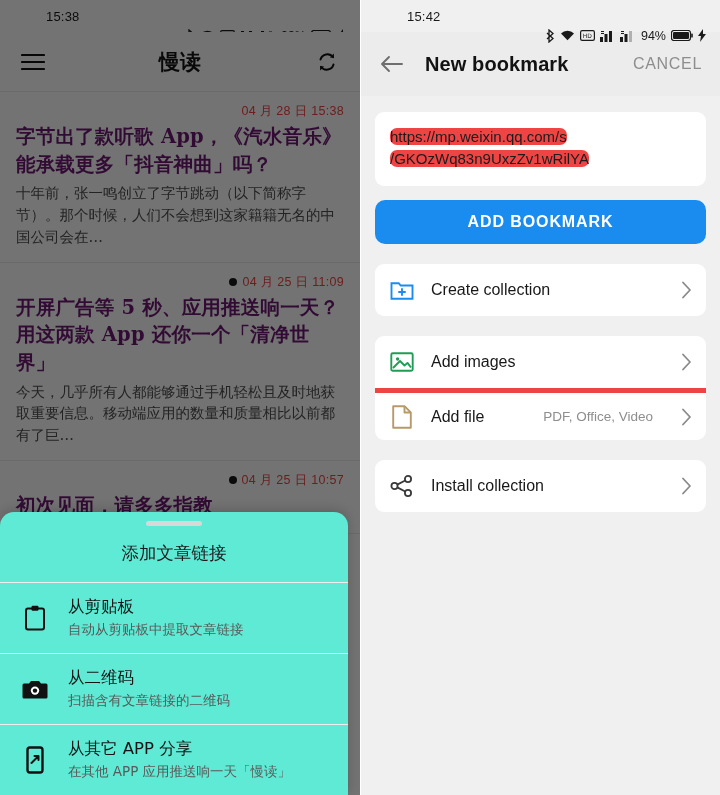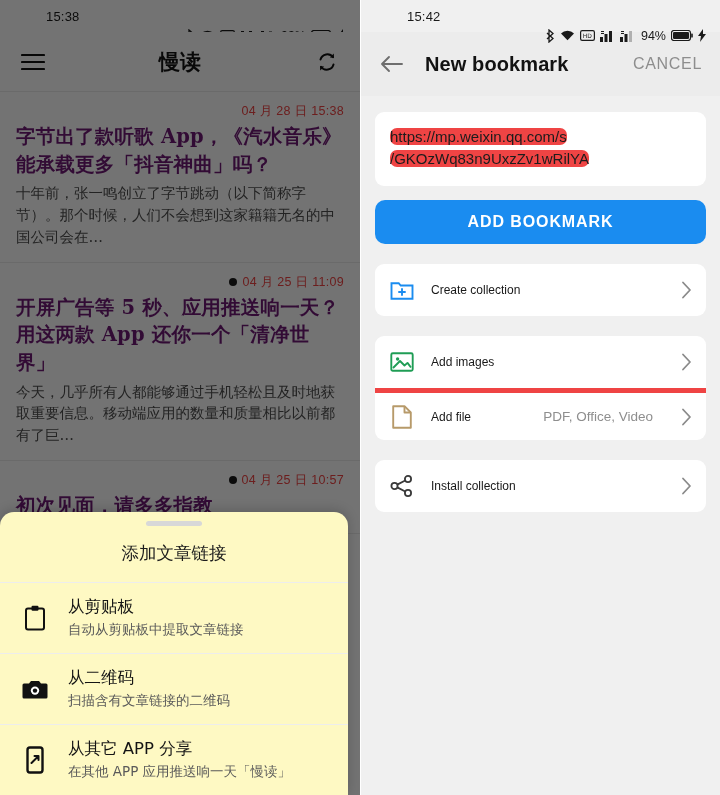--- a/index.html
+++ b/index.html
@@ -61,21 +61,21 @@
   }
   .art-excerpt {
     font-family:"DejaVu Serif","Liberation Serif",serif;
     font-size:14.5px; color:#4f4f4f; line-height:1.5;
     margin-top:5px;
   }
 
   
   .sheet {
     position:absolute; left:0; right:12px; bottom:0; z-index:10;
-    background:#fef9c3; border-radius:14px 14px 0 0;
+    background:#5eead4; border-radius:14px 14px 0 0;
     box-shadow:0 -2px 12px rgba(0,0,0,0.18);
   }
   .sheet-handle {
     width:56px; height:5px; border-radius:3px; background:#d8d8d8;
     margin:9px auto 0 auto;
   }
   .sheet-title {
     text-align:center; font-size:17.5px; color:#1c1c1c;
     font-family:"DejaVu Sans","Liberation Sans",sans-serif;
     padding:15px 0 17px 0; border-bottom:1px solid #ededed;
@@ -136,21 +136,21 @@
   .opt-card {
     margin:20px 14px 0 14px; background:#ffffff; border-radius:9px;
     overflow:hidden;
   }
   .opt-row {
     display:flex; align-items:center; gap:16px;
     padding:0 14px; height:52px;
   }
   .opt-row + .opt-row { border-top:5px solid #ef4444; }
   .opt-icon { width:26px; flex:0 0 26px; display:flex; align-items:center; justify-content:center; }
-  .opt-label { font-size:12px; color:#181818; }
+  .opt-label { font-size:16px; color:#181818; }
   .opt-hint { margin-left:auto; font-size:13.5px; color:#8e8e8e; }
   .opt-chev { margin-left:auto; display:flex; align-items:center; }
   .opt-hint + .opt-chev { margin-left:12px; }
 </style>
 </head>
 <body>
 
 <div class="screens">
 
   <div class="phone-left">

